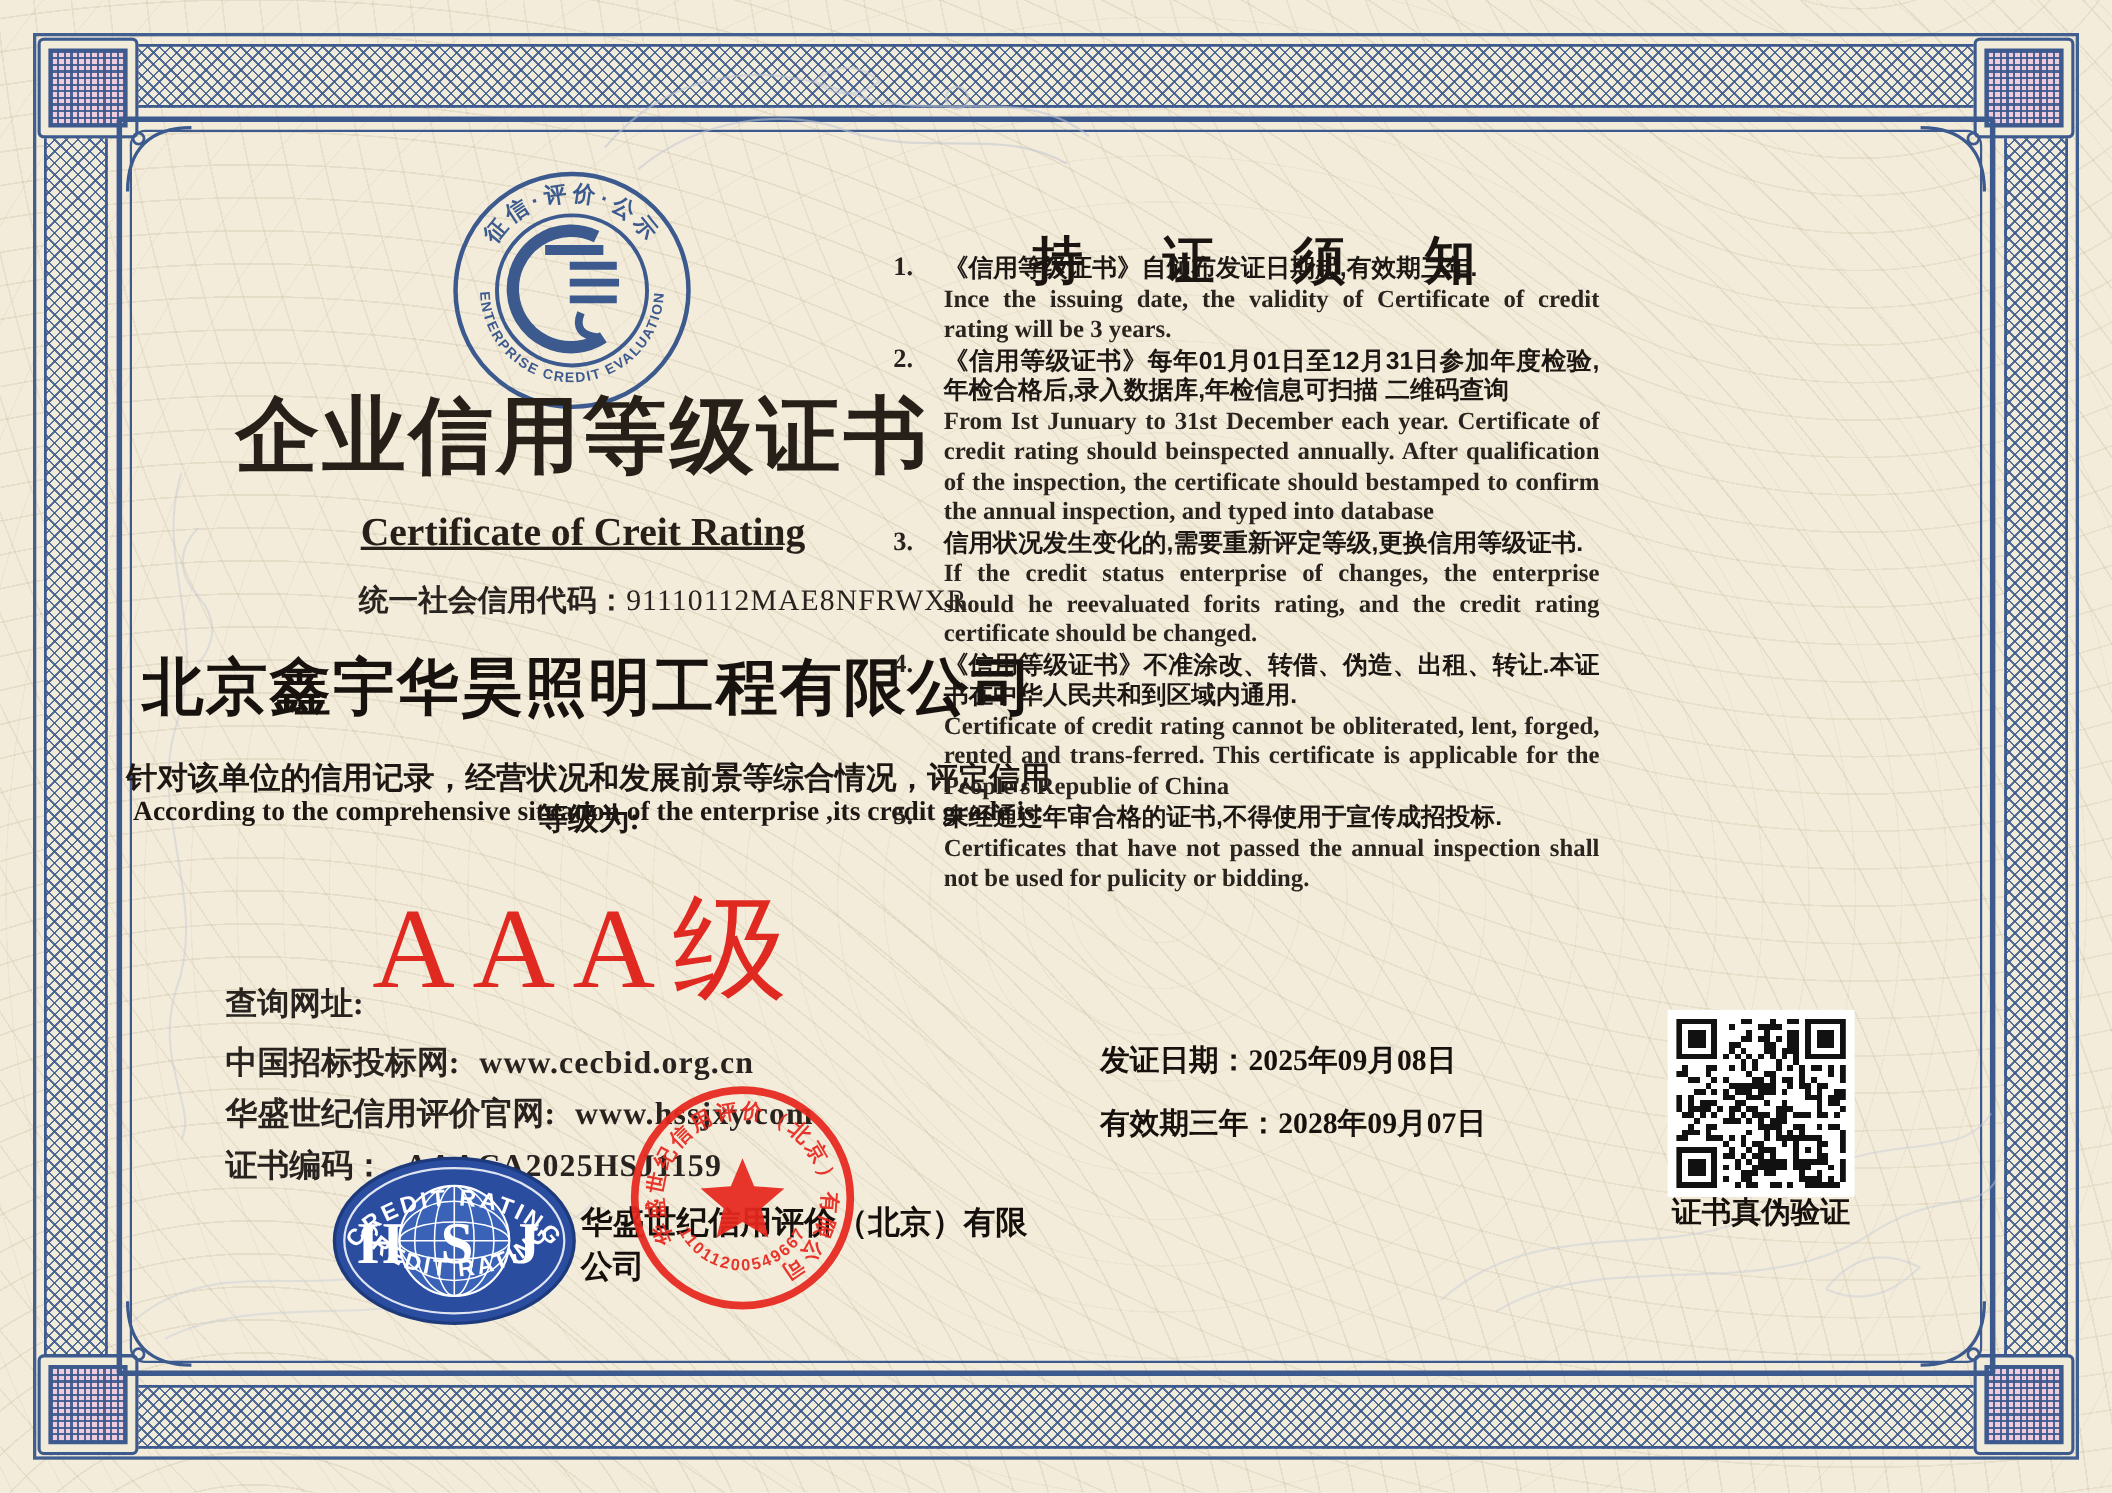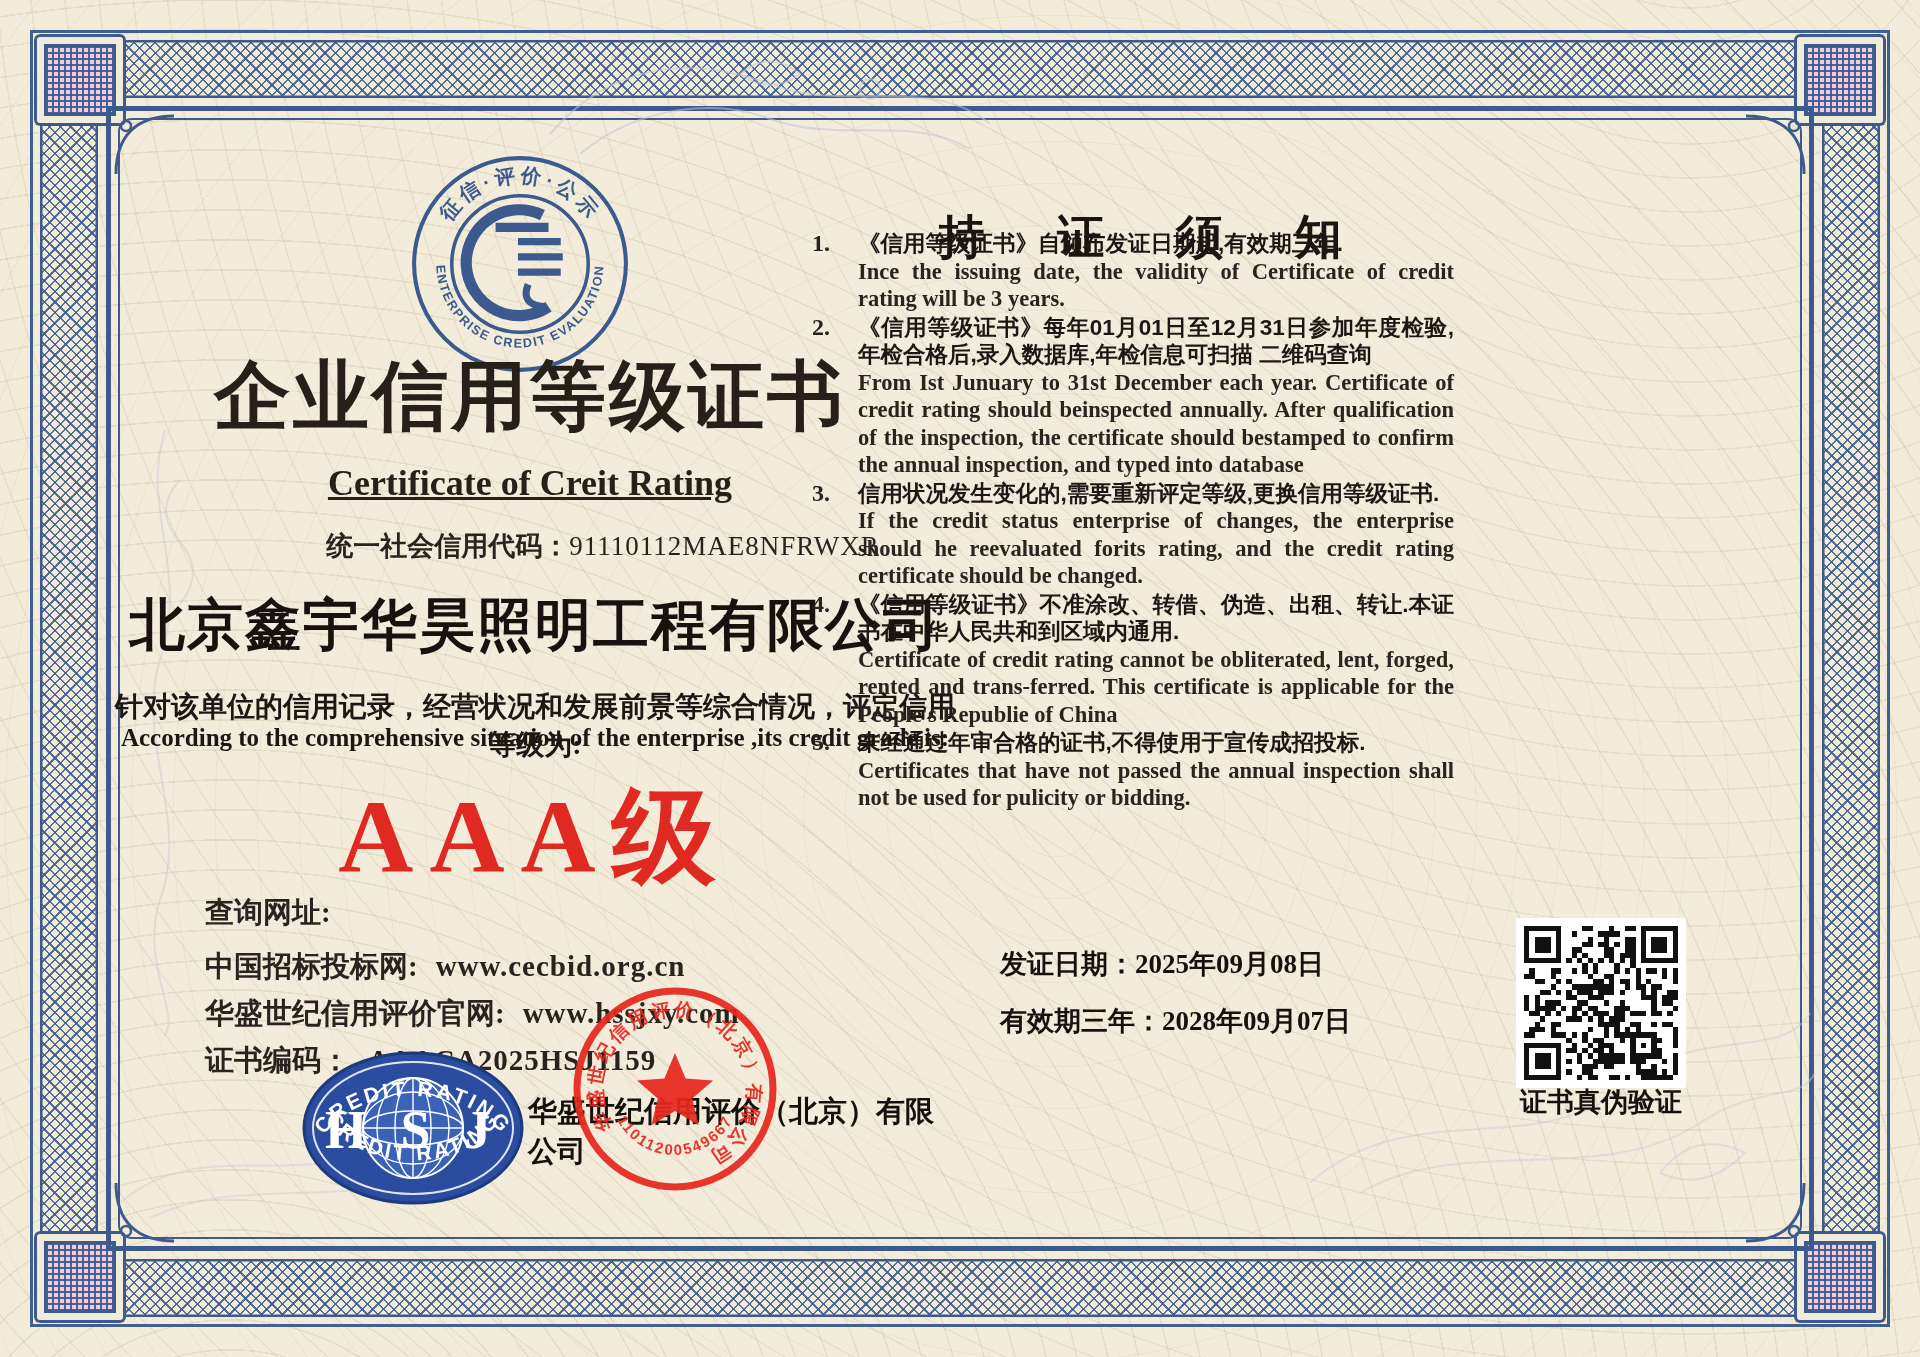--- a/index.html
+++ b/index.html
@@ -66,22 +66,22 @@
     font-size:36px;font-weight:bold;color:#262019;text-decoration:underline;}
   .codeline{position:absolute;left:160px;top:528px;width:830px;text-align:center;font-size:27px;transform:translateX(28px);}
   .codeline .lbl{font-weight:bold;font-family:"Liberation Sans", sans-serif;}
   .codeline .val{font-family:"Liberation Serif", serif;letter-spacing:1px;}
   .company{position:absolute;left:110px;top:588px;width:850px;text-align:center;
     font-size:56px;font-weight:bold;letter-spacing:2px;color:#17120e;}
   .desc-cn{position:absolute;left:110px;top:688px;width:850px;text-align:center;
     font-size:28px;font-weight:bold;color:#1d1713;}
   .desc-en{position:absolute;left:110px;top:724px;width:850px;text-align:center;
     font-size:25px;font-weight:bold;color:#1d1713;}
-  .grade{position:absolute;left:110px;top:768px;width:850px;text-align:center;
-    font-size:104px;font-weight:bold;letter-spacing:16px;color:var(--red);}
+  .grade{position:absolute;left:110px;top:793px;width:850px;text-align:center;
+    font-size:104px;font-weight:normal;letter-spacing:16px;color:var(--red);}
   .query{position:absolute;left:205px;top:893px;width:600px;}
   .query .q-heading{font-size:29px;font-weight:bold;margin-bottom:10px;}
   .query .q-row{font-size:29px;font-weight:bold;line-height:47px;}
   .query .q-label{margin-right:18px;}
   .query .q-value{font-family:"Liberation Serif", serif;letter-spacing:1px;}
   .hsj-logo{position:absolute;left:298px;top:1048px;width:230px;height:160px;}
   .issuer-company{position:absolute;left:528px;top:1092px;width:420px;
     font-size:29px;font-weight:bold;color:#15100c;}
   .seal{position:absolute;left:568px;top:982px;width:214px;height:214px;opacity:.93;}
   

